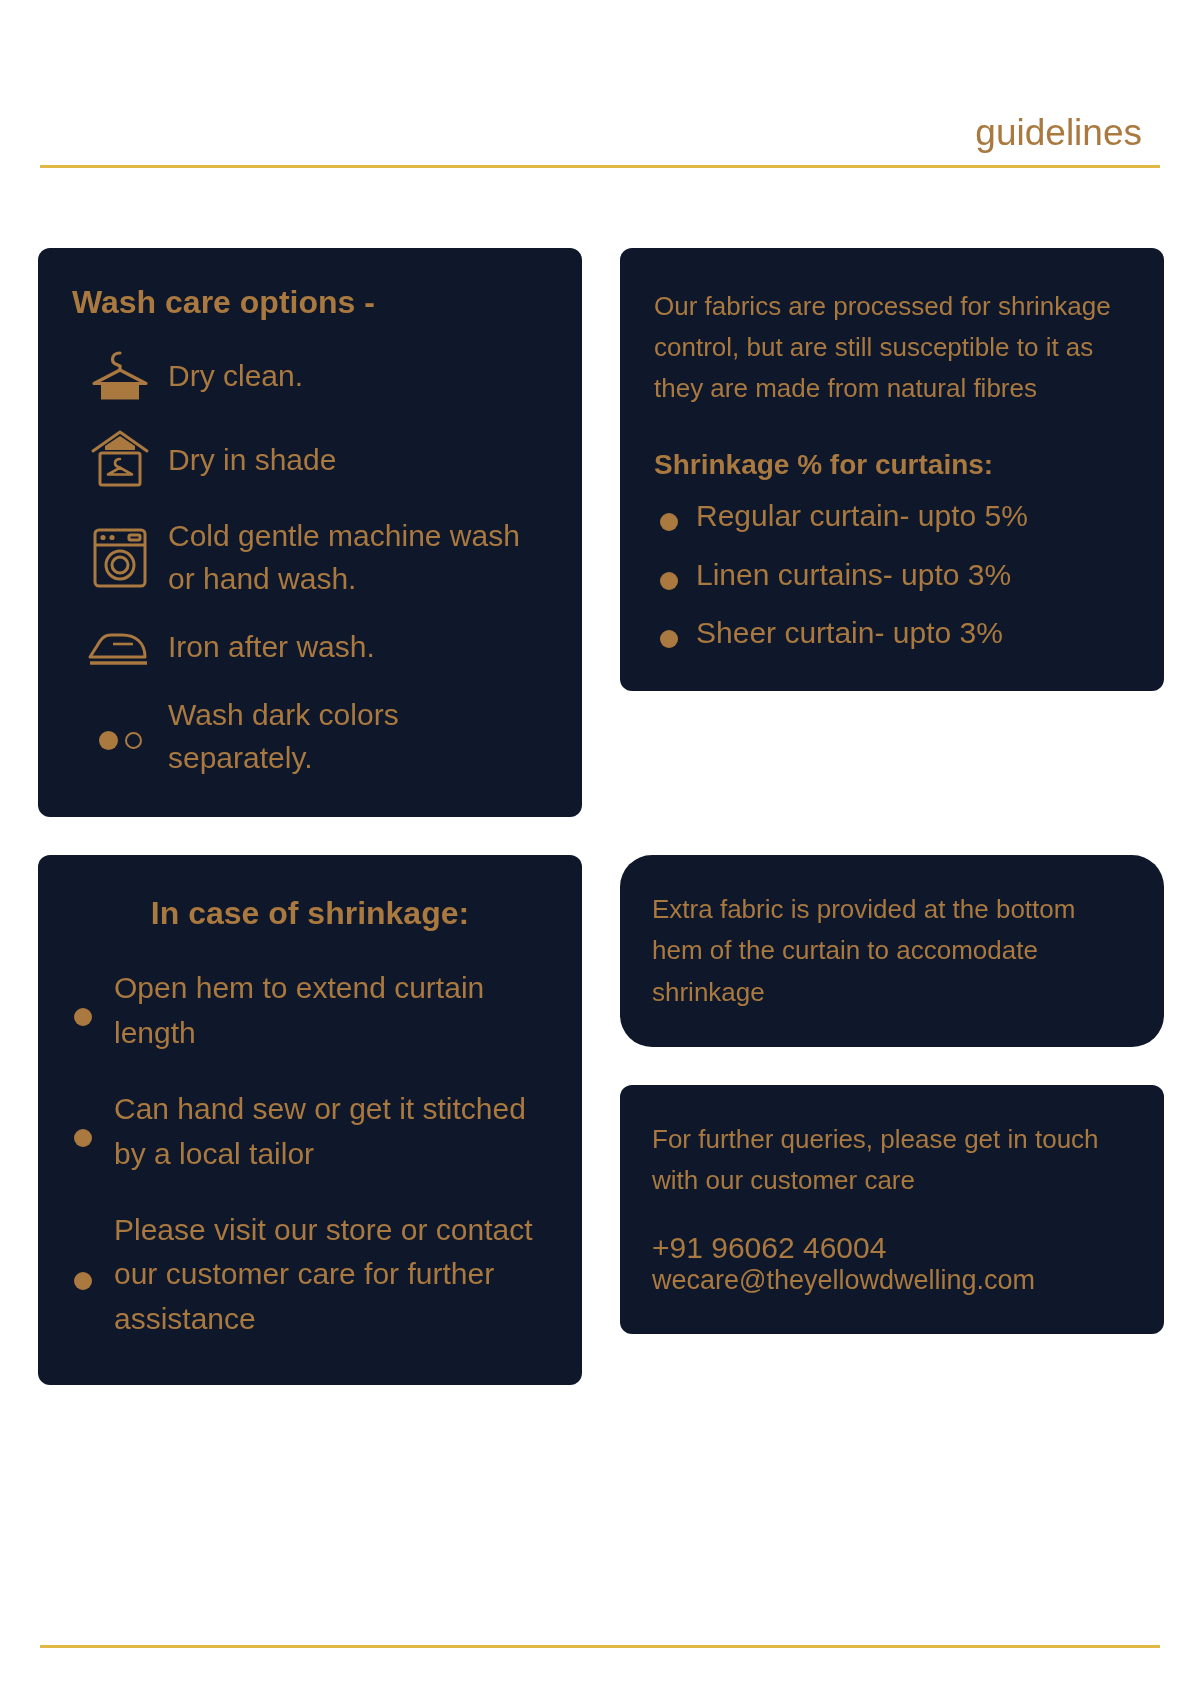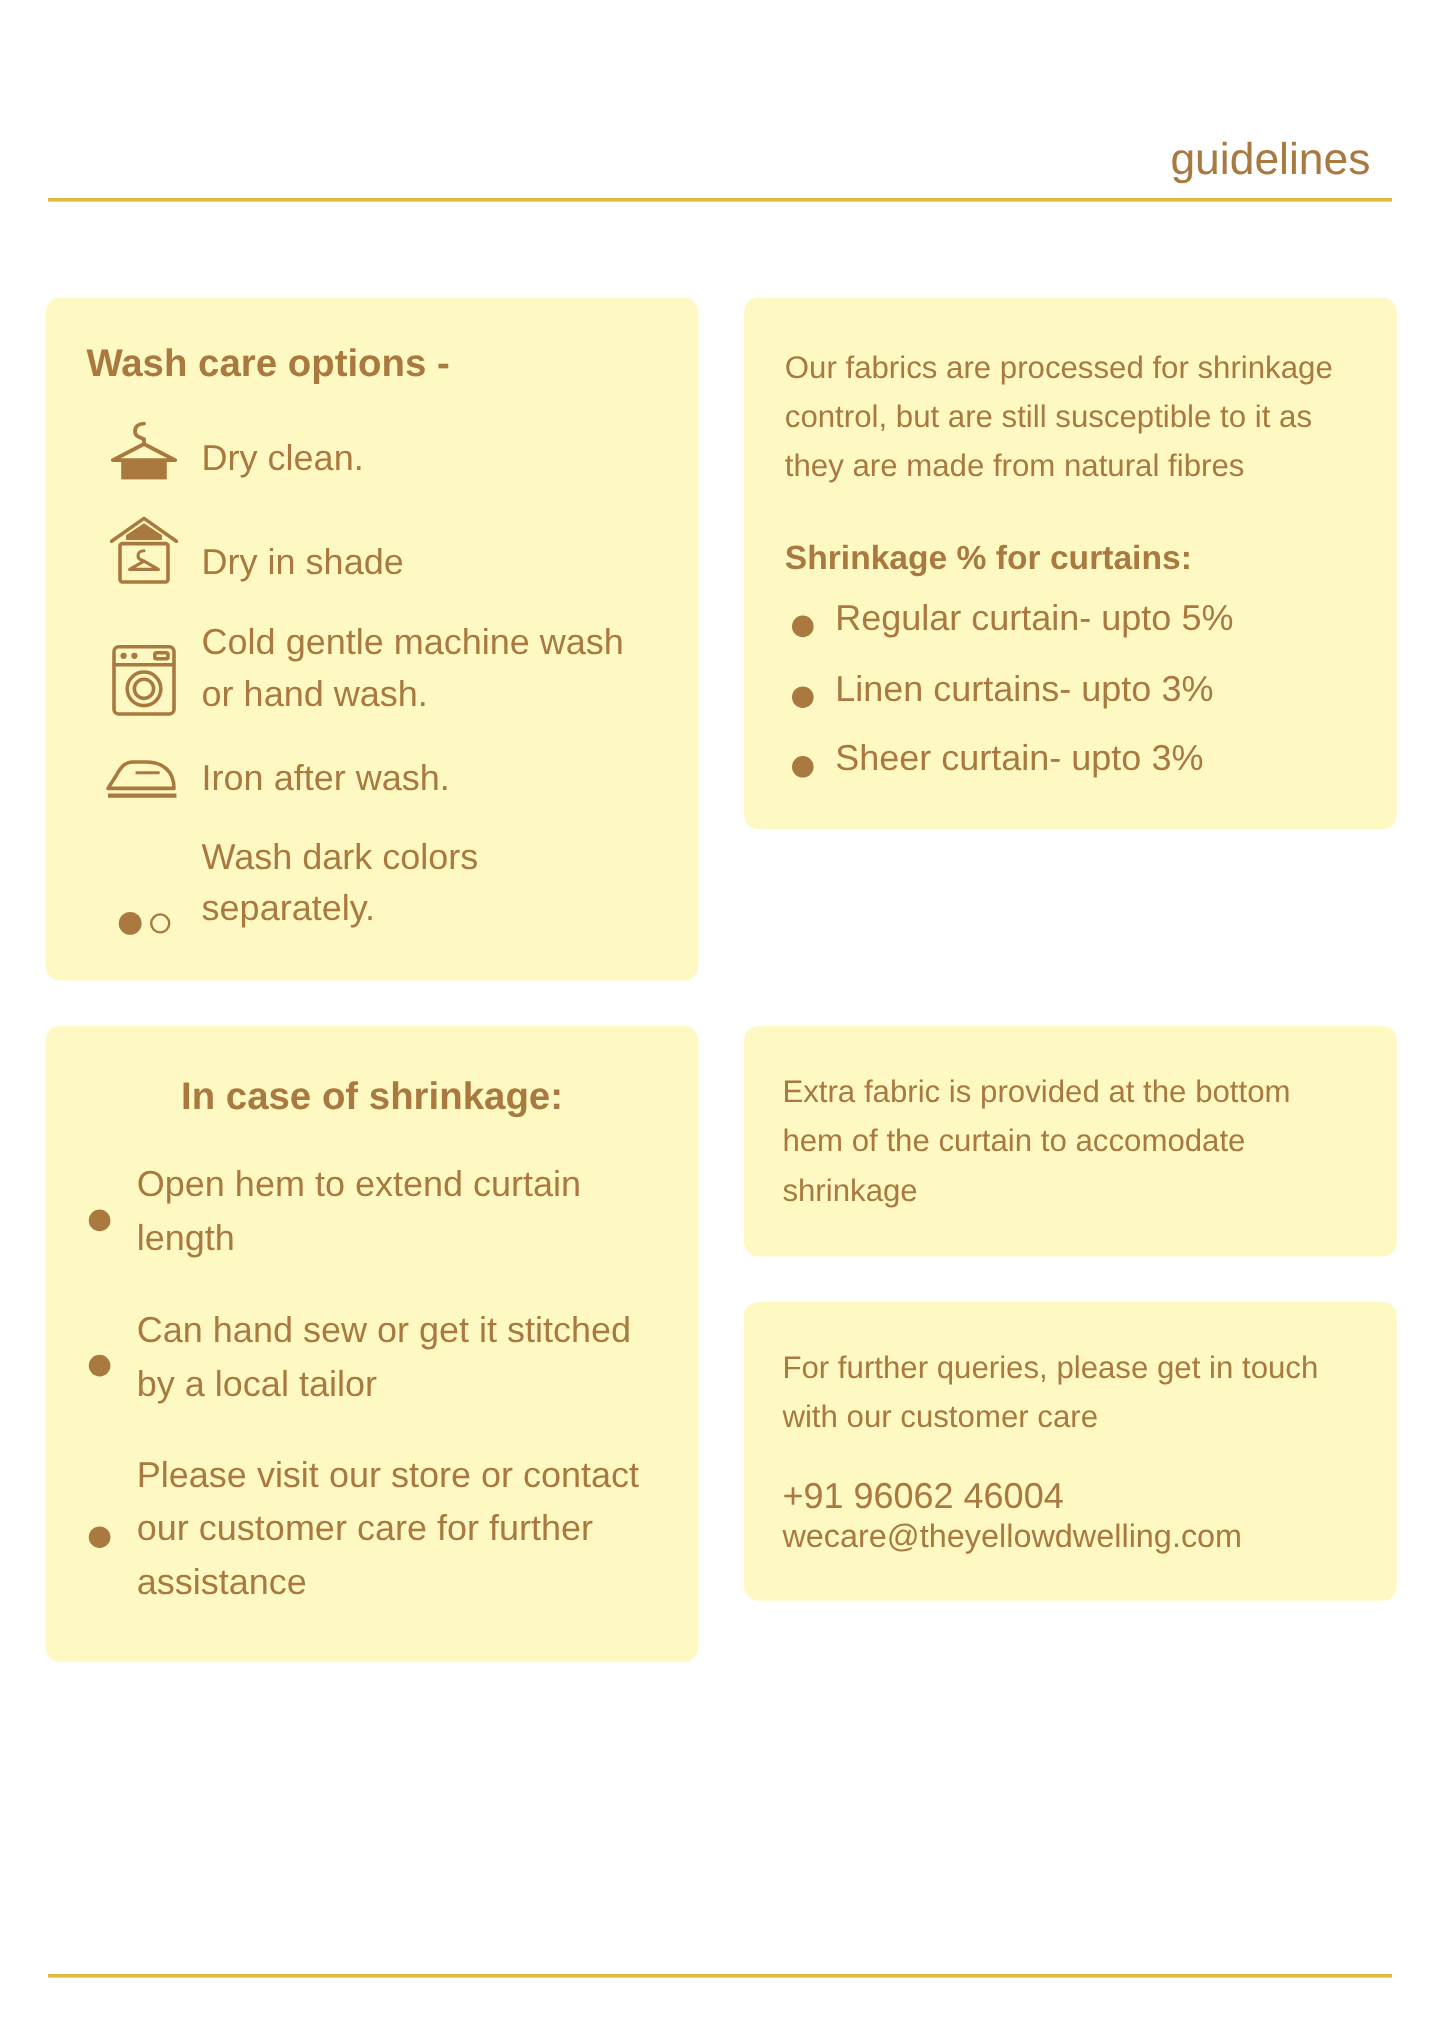--- a/index.html
+++ b/index.html
@@ -57,35 +57,36 @@
   
   .grid {
     margin-top: 80px;
     display: grid;
     grid-template-columns: 544px 544px;
     grid-column-gap: 38px;
     grid-row-gap: 38px;
     align-items: start;
   }
   .card {
-    background: #fef9c3;
+    background: #0f172a;
     border-radius: 12px;
     box-sizing: border-box;
   }
   .card-wash {
     padding: 36px 34px 38px 34px;
   }
   .card-shrinkinfo {
     padding: 38px 34px 36px 34px;
   }
   .card-incase {
     padding: 40px 34px 44px 34px;
   }
   .card-extra {
     padding: 34px 32px 34px 32px;
+    border-radius: 32px;
   }
   .card-queries {
     padding: 34px 32px 38px 32px;
   }
 
   h2.card-title {
     margin: 0 0 24px 0;
     font-size: 32px;
     font-weight: 700;
     color: #a9793f;
@@ -96,21 +97,21 @@
   }
 
   
   .wash-list {
     list-style: none;
     margin: 0;
     padding: 0;
   }
   .wash-item {
     display: flex;
-    align-items: flex-end;
+    align-items: center;
     margin-bottom: 22px;
   }
   .wash-item:last-child { margin-bottom: 0; }
   .wash-icon {
     width: 96px;
     min-width: 96px;
     display: flex;
     justify-content: center;
     align-items: flex-start;
     padding-top: 2px;

